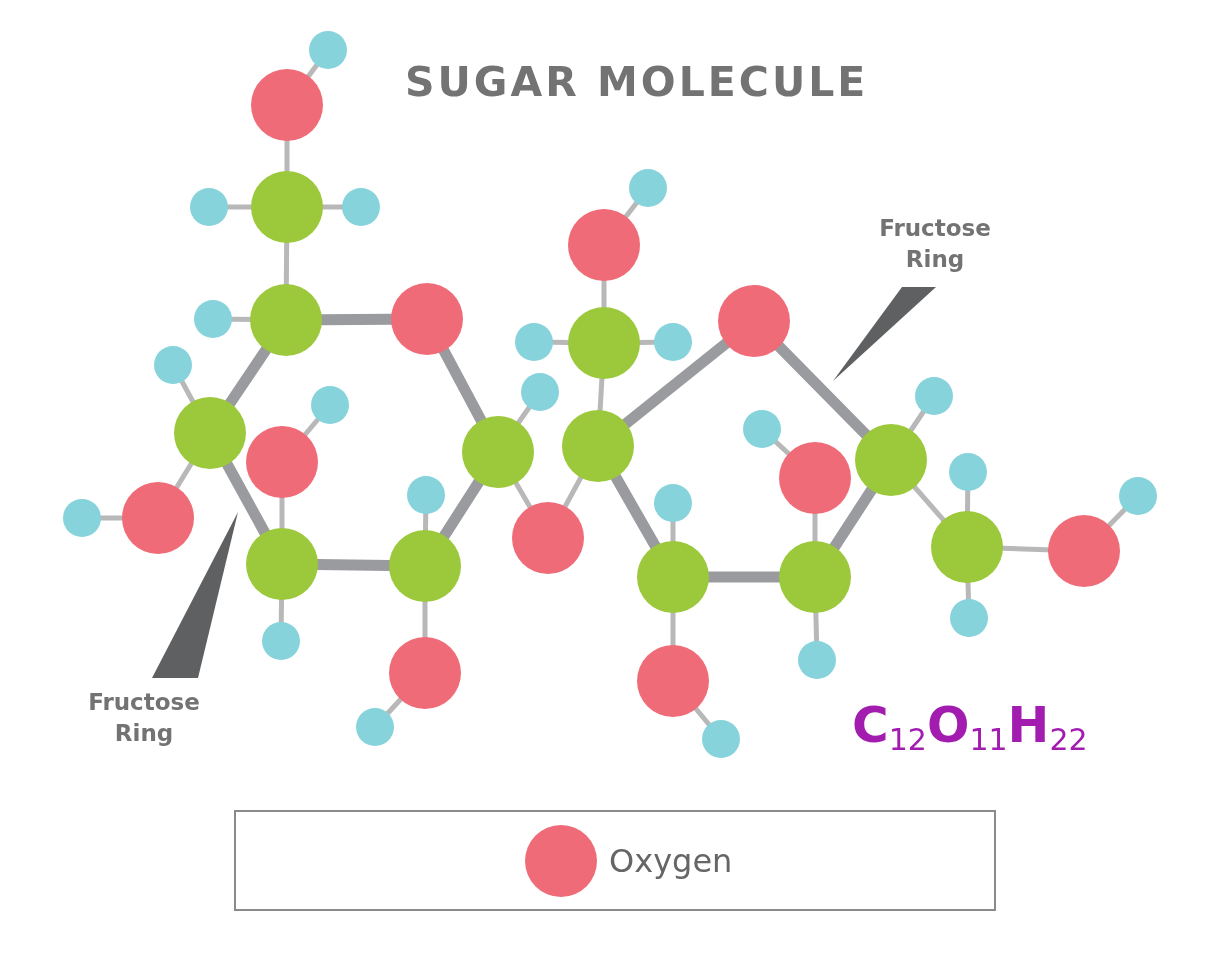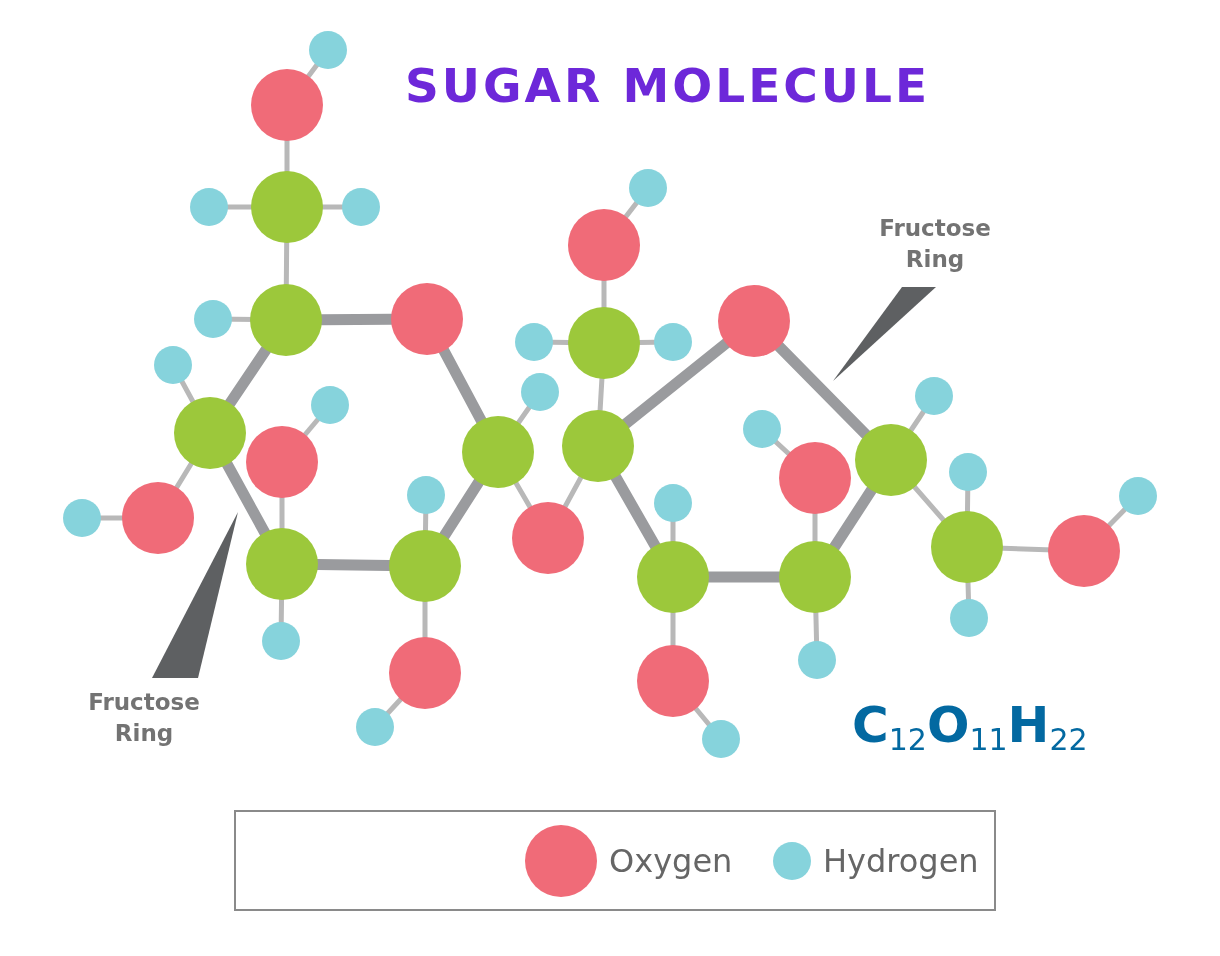--- a/index.html
+++ b/index.html
@@ -1,20 +1,20 @@
 <!DOCTYPE html>
 <html><head>
 <meta charset="utf-8">
 <style>
   html, body { margin:0; padding:0; background:#ffffff; }
   body { width:1220px; height:956px; position:relative; overflow:hidden; font-family:"DejaVu Sans", sans-serif; }
   svg.diagram { position:absolute; left:0; top:0; }
-  .title { position:absolute; left:405px; top:58px; font-family:"DejaVu Sans", sans-serif; font-weight:bold; font-size:47px; letter-spacing:3px; color:#6d28d9; white-space:nowrap; }
+  .title { position:absolute; left:405px; top:58px; font-family:"DejaVu Sans", sans-serif; font-weight:bold; font-size:41px; letter-spacing:3px; color:#737373; white-space:nowrap; }
   .label { position:absolute; font-family:"DejaVu Sans", sans-serif; font-weight:bold; font-size:23px; line-height:31px; color:#737373; text-align:center; }
-  .formula { position:absolute; left:852px; top:696px; font-family:"DejaVu Sans", sans-serif; font-weight:bold; font-size:50px; color:#0369a1; white-space:nowrap; }
+  .formula { position:absolute; left:852px; top:696px; font-family:"DejaVu Sans", sans-serif; font-weight:bold; font-size:50px; color:#a21caf; white-space:nowrap; }
   .formula sub { font-size:30px; font-weight:normal; vertical-align:-8px; }
   .legend { position:absolute; left:234px; top:810px; width:762px; height:101px; border:2px solid #8a8a8a; box-sizing:border-box; }
   .legend-item { position:absolute; top:0; height:100%; display:flex; align-items:center; }
   .legend-dot { border-radius:50%; margin-right:12px; }
   .legend-text { font-family:"DejaVu Sans", sans-serif; font-size:32px; color:#666666; }
 </style>
 </head>
 <body>
 
 <svg class="diagram" width="1220" height="956" viewBox="0 0 1220 956">
@@ -143,17 +143,13 @@
 
 <div class="formula">
   <span>C</span><sub>12</sub><span>O</span><sub>11</sub><span>H</span><sub>22</sub>
 </div>
 
 <div class="legend">
   <div class="legend-item" style="left:289px;">
     <div class="legend-dot" style="width:72px;height:72px;background:#f06b78;"></div>
     <span class="legend-text">Oxygen</span>
   </div>
-  <div class="legend-item" style="left:537px;">
-    <div class="legend-dot" style="width:38px;height:38px;background:#86d3dc;"></div>
-    <span class="legend-text">Hydrogen</span>
-  </div>
 </div>
 
 </body></html>

